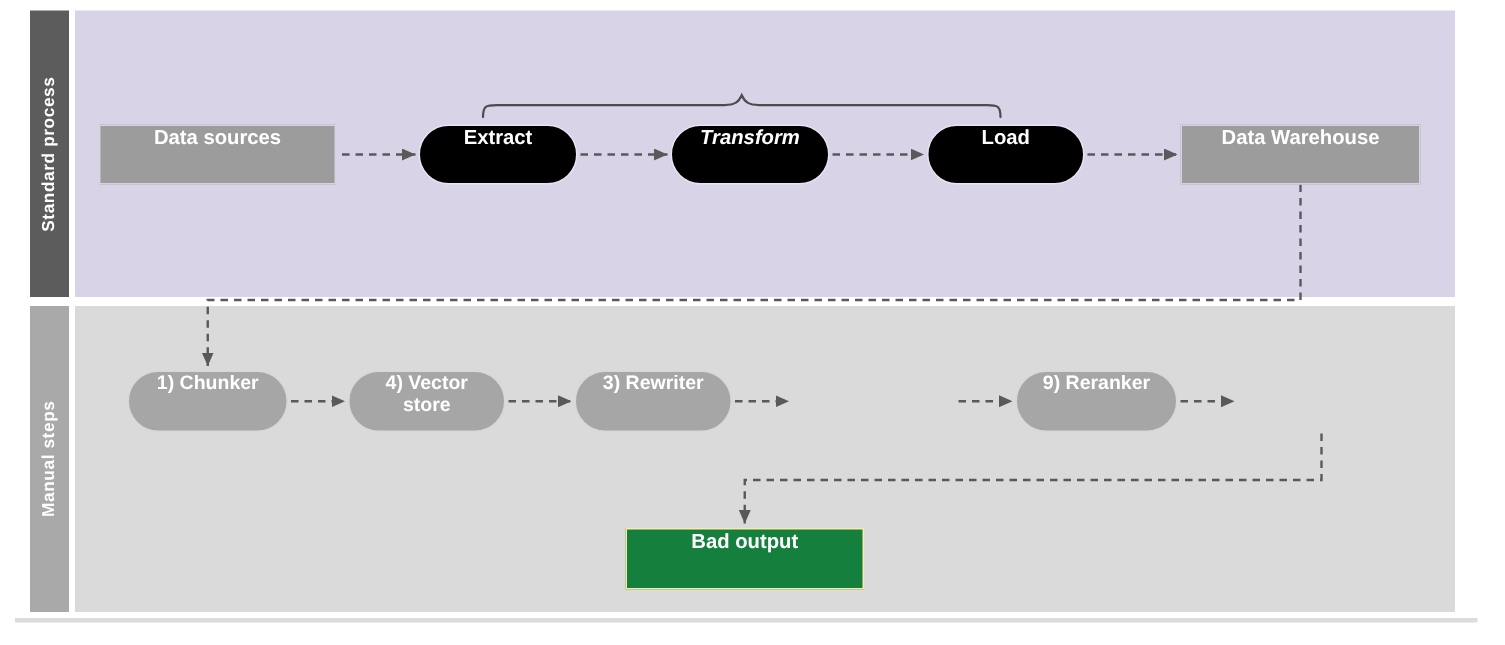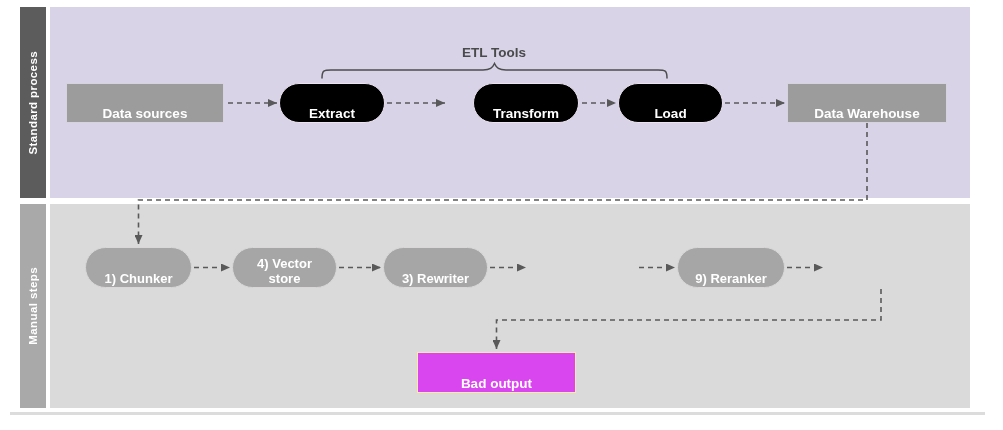--- a/index.html
+++ b/index.html
@@ -16,31 +16,31 @@
     color:#ffffff; font-weight:bold; font-size:11.5px; letter-spacing:.4px; white-space:nowrap;
   }
   .lane-body { position:absolute; }
   #lane-standard { left:50px; top:7px;   width:920px; height:191px; background:#d9d3e8; }
   #lane-manual   { left:50px; top:204px; width:920px; height:204px; background:#dadada; }
   #bottom-divider { position:absolute; left:10px; top:412px; width:975px; height:3px; background:#dcdcdc; }
 
   
   .node {
     position:absolute; box-sizing:border-box;
-    display:flex; align-items:flex-end; justify-content:center; text-align:center;
+    display:flex; align-items:flex-start; justify-content:center; text-align:center;
     color:#ffffff; font-weight:bold; font-size:13.5px; line-height:1.15;
   }
   .rect-gray { background:#9c9c9c; border:1.5px solid #d6d3de; }
   .pill-pink { background:#000000; border:1.5px solid #ece2f1; border-radius:21px; }
   .pill-gray { background:#a6a6a6; border:1.5px solid #d9d7d7; border-radius:21px; font-size:13px; }
-  .rect-yellow { background:#d946ef; border:1.5px solid #fde8a9; }
+  .rect-yellow { background:#15803d; border:1.5px solid #fde8a9; }
 
   #n-datasources  { left:66px;  top:83px;  width:158px; height:40px; }
   #n-extract      { left:279px; top:83px;  width:106px; height:40px; }
-  #n-transform    { left:473px; top:83px;  width:106px; height:40px; }
+  #n-transform    { left:447px; top:83px;  width:106px; height:40px;font-style:italic; }
   #n-load         { left:618px; top:83px;  width:105px; height:40px; }
   #n-warehouse    { left:787px; top:83px;  width:160px; height:40px; }
 
   #n-chunker      { left:85px;  top:247px; width:107px; height:41px; }
   #n-vectorstore  { left:232px; top:247px; width:105px; height:41px; }
   #n-rewriter     { left:383px; top:247px; width:105px; height:41px; }
   #n-retriever    { left:528px; top:247px; width:109px; height:41px; }
   #n-reranker     { left:677px; top:247px; width:108px; height:41px; }
   #n-consolidator { left:825px; top:246px; width:112px; height:42px; }
   #n-badoutput    { left:417px; top:352px; width:159px; height:41px; }
@@ -89,21 +89,20 @@
     <path class="dash" marker-end="url(#arrow)" d="M867,123 V200 H138.5 V244"></path>
     <path class="dash" marker-end="url(#arrow)" d="M194,267.5 H230"></path>
     <path class="dash" marker-end="url(#arrow)" d="M339,267.5 H381"></path>
     <path class="dash" marker-end="url(#arrow)" d="M490,267.5 H526"></path>
     <path class="dash" marker-end="url(#arrow)" d="M639,267.5 H675"></path>
     <path class="dash" marker-end="url(#arrow)" d="M787,267.5 H823"></path>
     <path class="dash" marker-end="url(#arrow)" d="M881,289 V320 H496.5 V349"></path>
     <path class="brace" d="M322,78 C322,70.5 324,70 331,70 L483,70 C490,70 492.5,68 494.5,63.5 C496.5,68 499,70 506,70 L658,70 C665,70 667,70.5 667,78"></path>
   </svg>
 
-  <div id="etl-label">ETL Tools</div>
 
   <div class="node rect-gray" id="n-datasources">
     <span>Data sources</span>
   </div>
   <div class="node pill-pink" id="n-extract">
     <span>Extract</span>
   </div>
   <div class="node pill-pink" id="n-transform">
     <span>Transform</span>
   </div>

